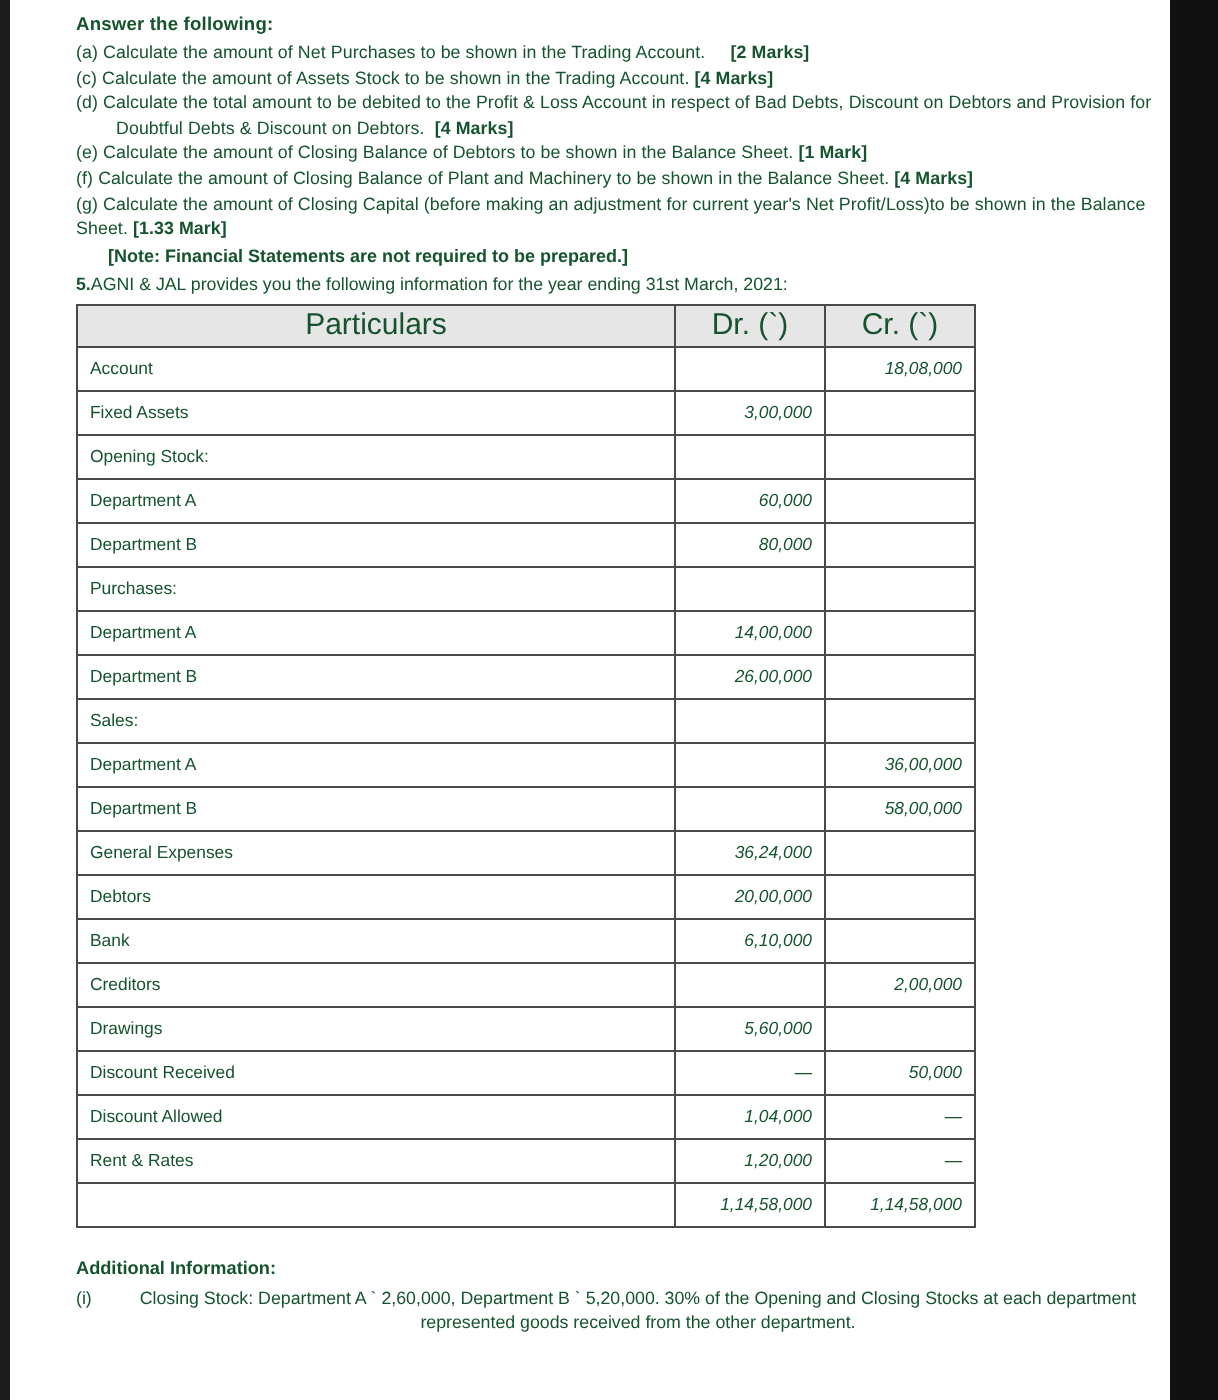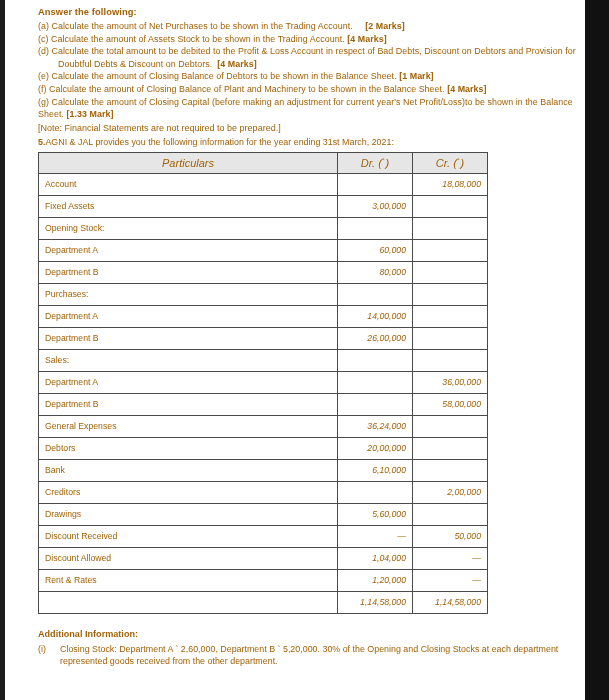--- a/index.html
+++ b/index.html
@@ -34,21 +34,21 @@
     width: 7px; height: 700px;
     background: #ffffff;
   }
 
   .sheet {
     position: absolute;
     left: 5px; top: 0;
     width: 573px;
     height: 700px;
     background: #ffffff;
-    color: #a16207;
+    color: #14532d;
   }
 
   .content {
     position: absolute;
     left: 33px;
     top: 6px;
     width: 540px;
   }
 
   .hdr {
@@ -65,23 +65,24 @@
     letter-spacing: 0.05px;
     margin: 0;
     padding: 0;
     white-space: normal;
   }
   .qline .mk { font-weight: bold; }
   .qline .indent2 { display: block; padding-left: 20px; }
 
   .note {
     font-size: 9px;
-    font-weight: normal;
+    font-weight: bold;
     line-height: 13px;
     margin-top: 1px;
+    margin-left: 16px;
   }
 
   .qnum {
     font-size: 8.9px;
     line-height: 13px;
     margin-top: 1px;
     margin-bottom: 3px;
   }
   .qnum b { font-weight: bold; }
 
@@ -96,25 +97,24 @@
     border: 1px solid #4a4a4a;
     height: 22px;
     padding: 0 6px;
     font-size: 8.7px;
     font-weight: normal;
     vertical-align: middle;
     box-sizing: border-box;
   }
   table.tb thead th {
     background: #e6e6e6;
-    font-style: italic;
     text-align: center;
     font-weight: normal;
     height: 21px;
-    font-size: 11px;
+    font-size: 15px;
   }
   .col-part { width: 299px; }
   .col-dr   { width: 75px; }
   .col-cr   { width: 75px; }
 
   td.part { text-align: left; }
   td.num  { text-align: right; padding-right: 7px; font-style: italic; }
 
   
   .addinfo-title {
@@ -128,20 +128,21 @@
     font-size: 8.9px;
     line-height: 12.4px;
     margin-top: 2px;
   }
   .addinfo-marker {
     width: 22px;
     flex: 0 0 22px;
   }
   .addinfo-text {
     flex: 1;
+    text-align: center;
   }
 
   
   .scrollbar-track {
     position: absolute;
     left: 0;
     top: 684px;
     width: 609px;
     height: 16px;
     background: transparent;

